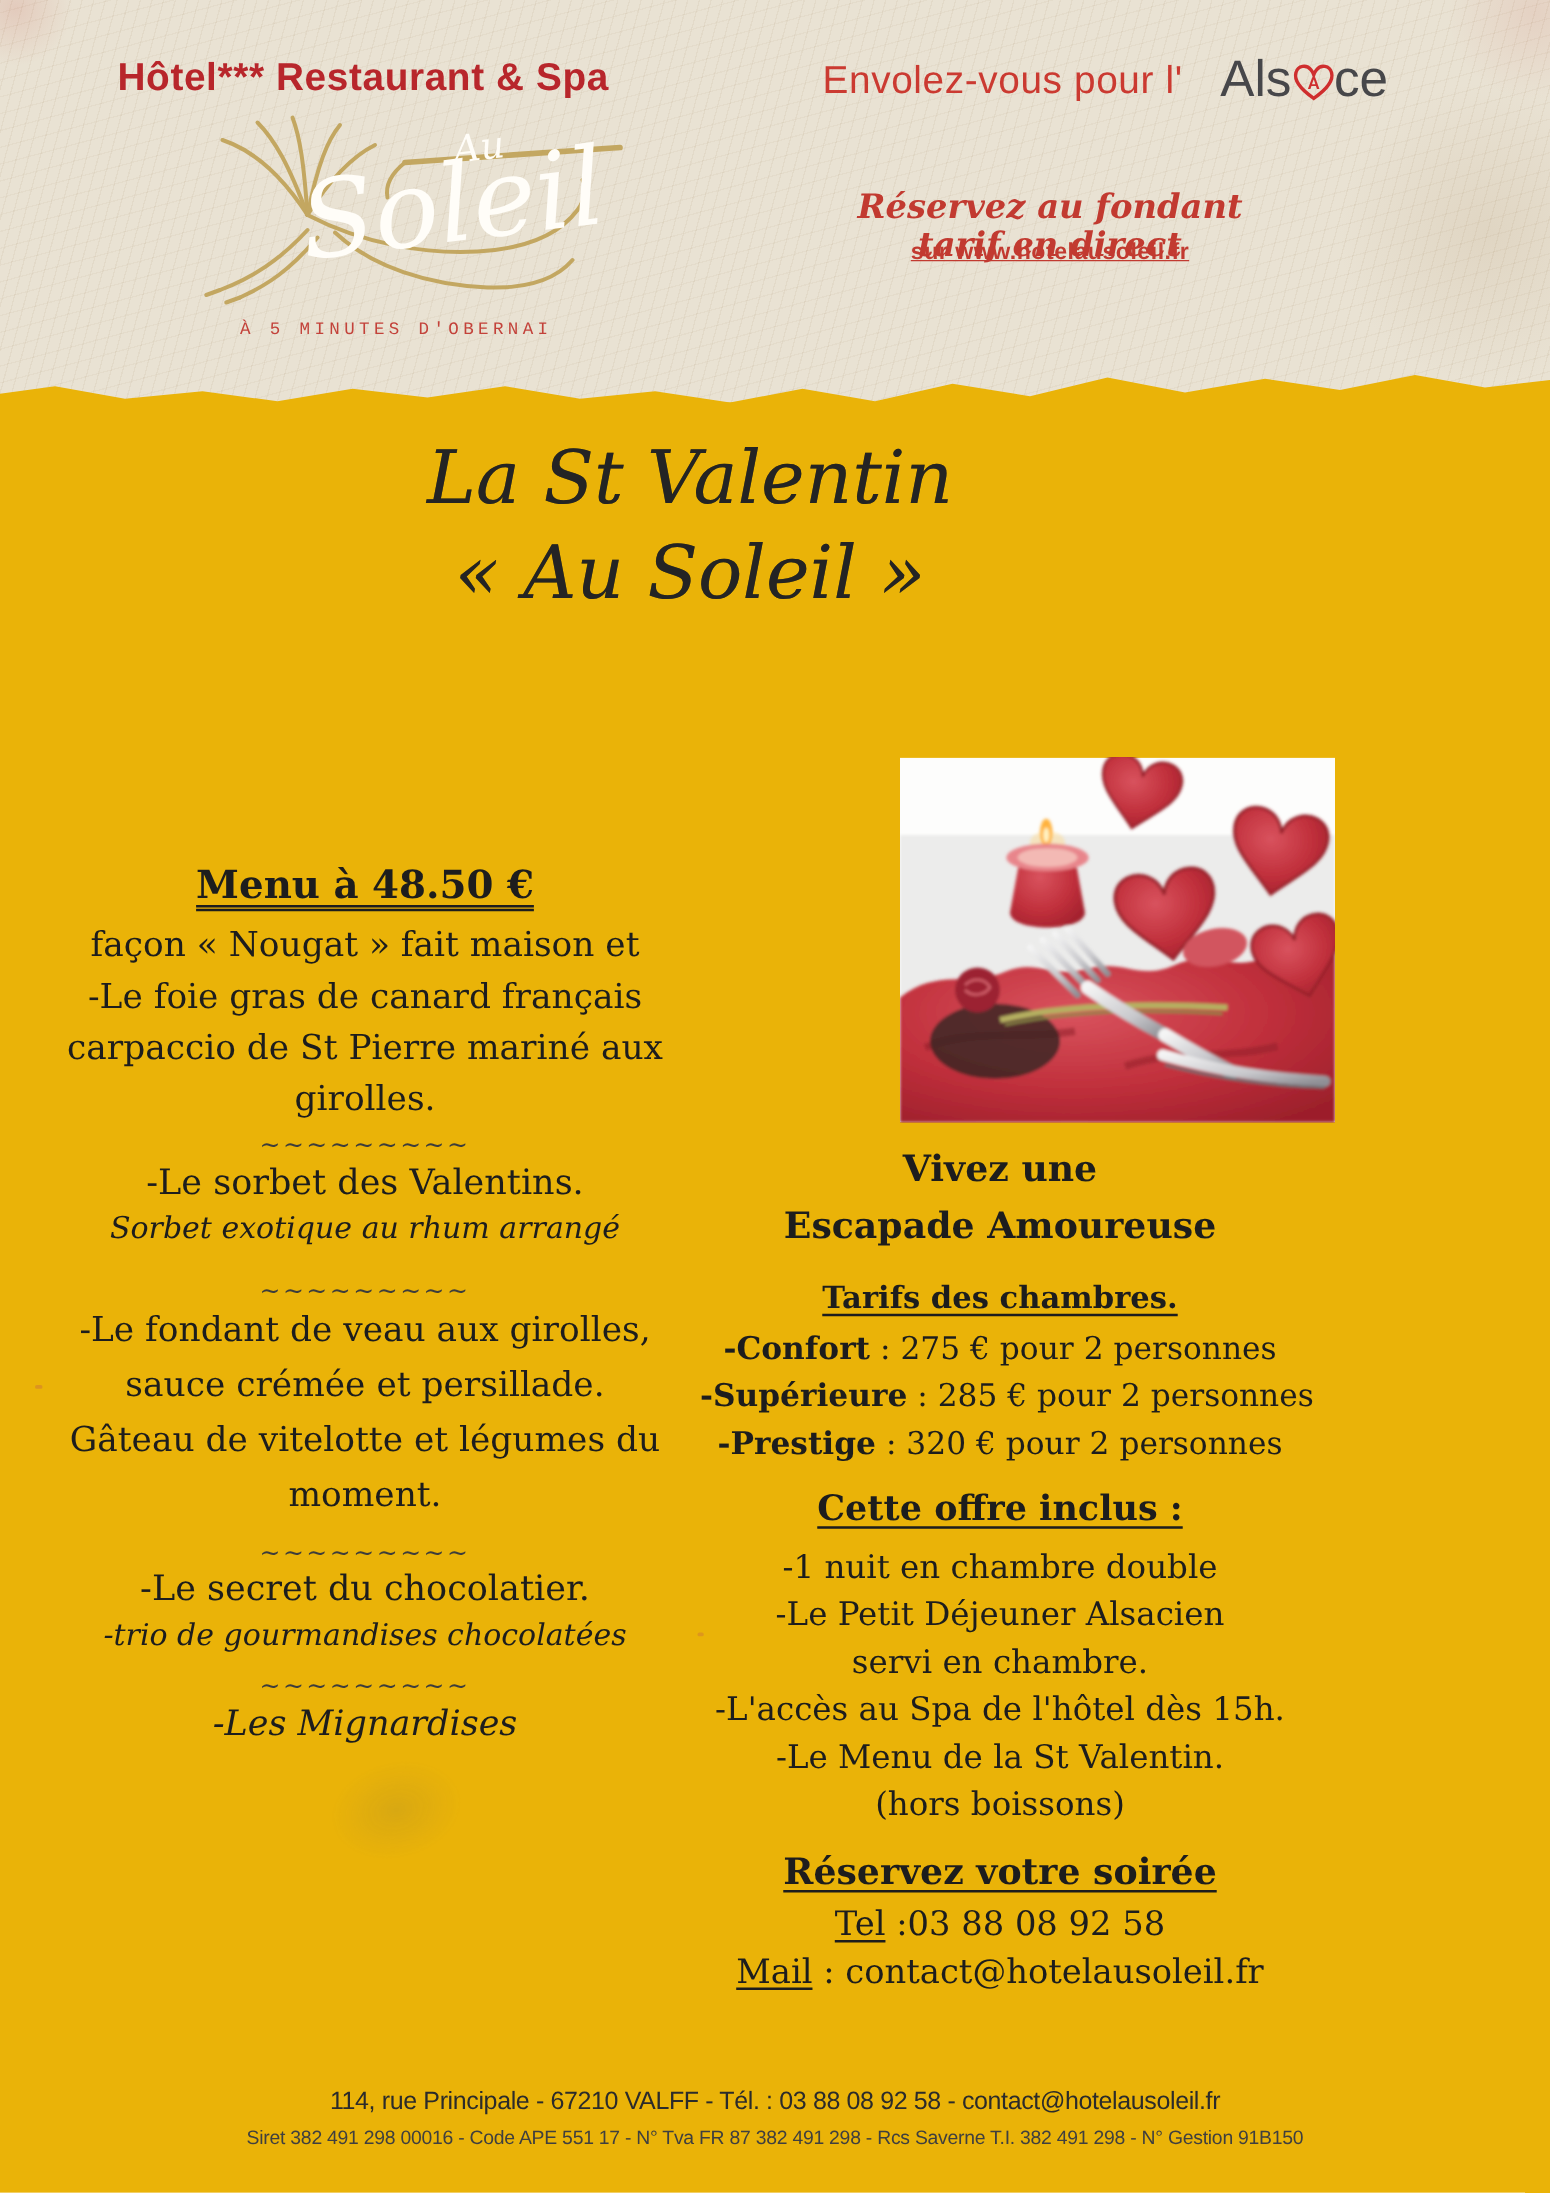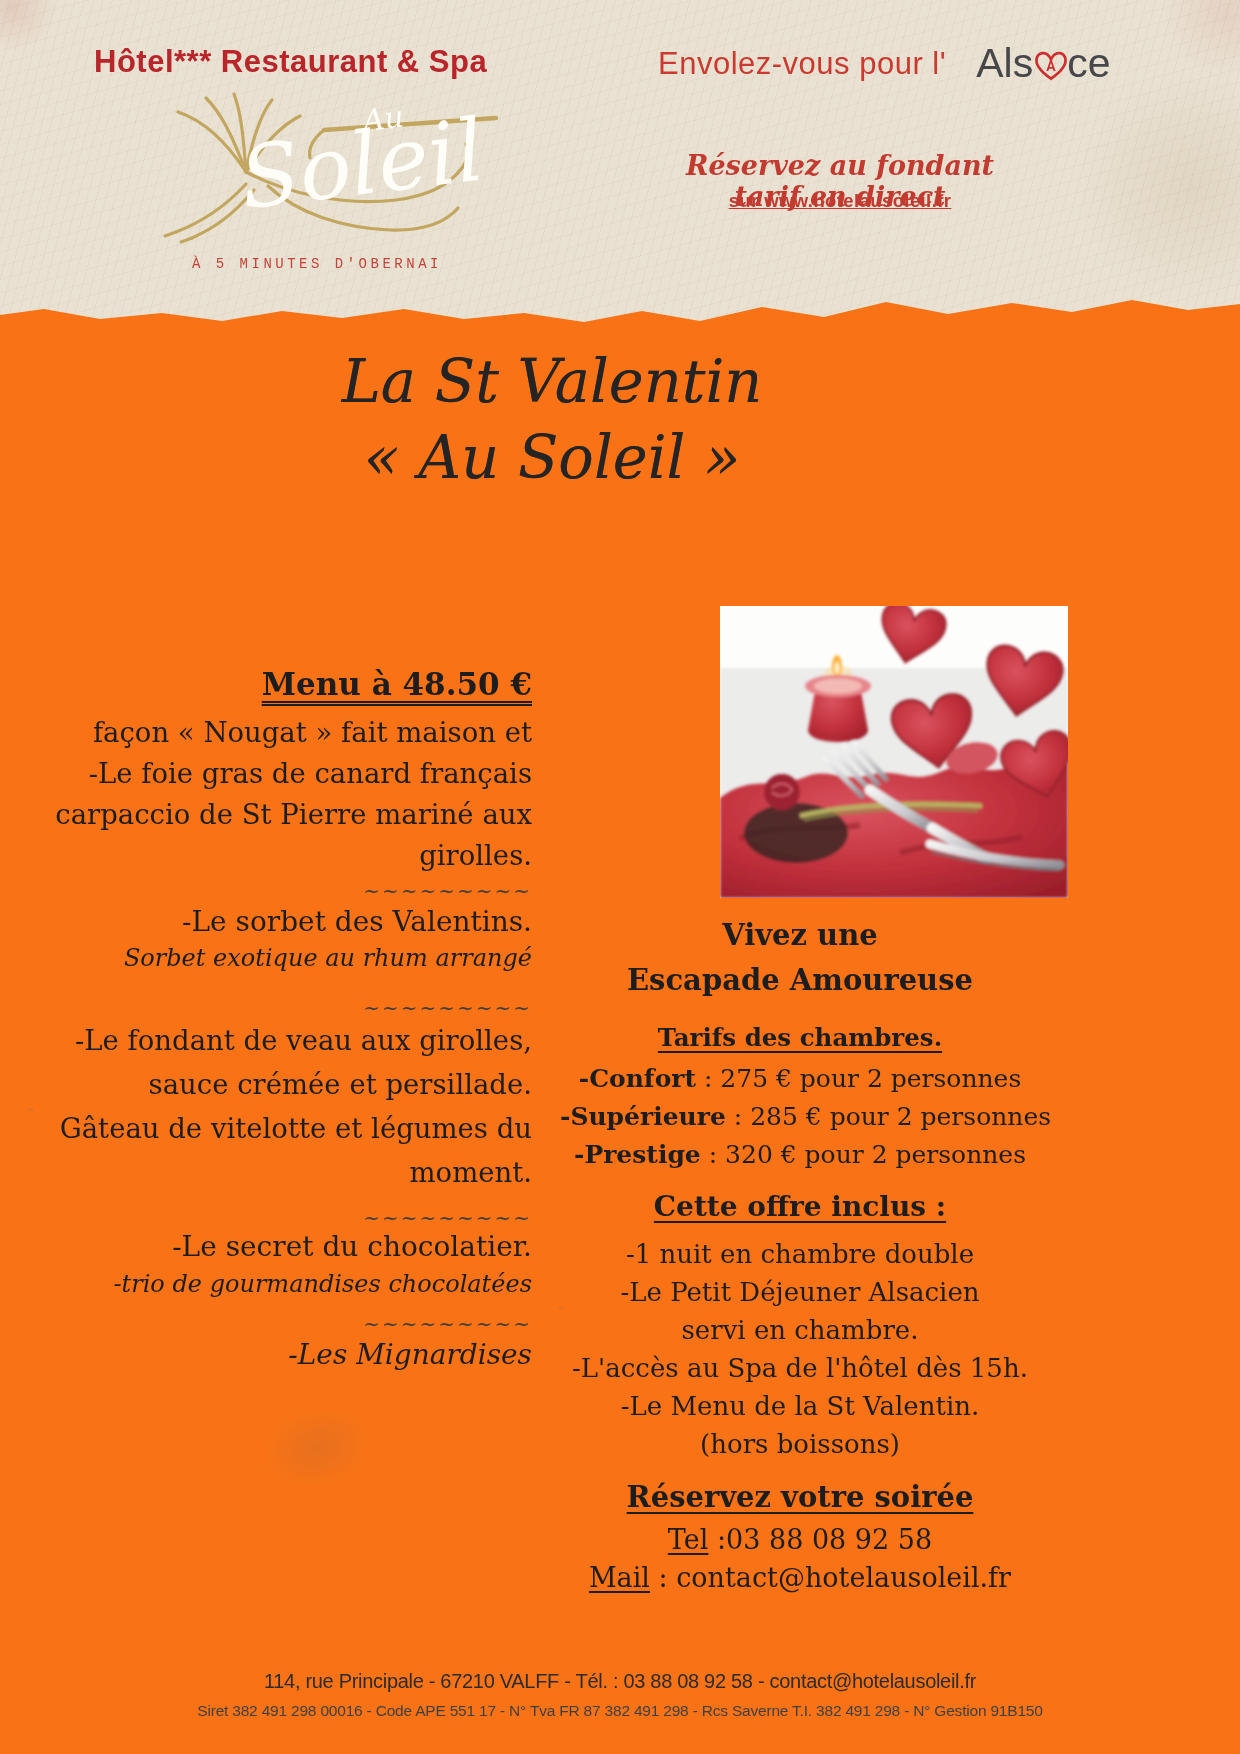--- a/index.html
+++ b/index.html
@@ -1,16 +1,16 @@
 <!DOCTYPE html>
 <html><head>
 <meta charset="utf-8">
 <style>
   html,body{margin:0;padding:0;}
-  .page{position:relative;width:1240px;height:1754px;background:#f97316;overflow:hidden;
+  .page{position:relative;width:1240px;height:1754px;background:#eab308;overflow:hidden;
         font-family:"DejaVu Serif","Liberation Serif",serif;color:#1d1d1d;}
 
   
   .header{position:absolute;left:0;top:0;width:1240px;height:338px;background:#e9e2d3;
     clip-path:polygon(0 0,1240px 0,1240px 304px,1188px 310px,1132px 300px,1072px 312px,1012px 303px,
       948px 314px,886px 302px,824px 317px,762px 307px,700px 321px,642px 311px,584px 322px,524px 313px,
       464px 319px,404px 309px,342px 318px,282px 311px,222px 321px,162px 313px,100px 319px,44px 309px,0 315px);
     filter:drop-shadow(0 3px 2px rgba(140,125,95,.38));}
   .header::before{content:"";position:absolute;inset:0;
     background:
@@ -35,21 +35,21 @@
   .booking1{position:absolute;left:652px;top:150px;width:376px;text-align:center;font-style:italic;
     font-weight:bold;font-size:27px;color:#c23a30;}
   .booking2{position:absolute;left:652px;top:190px;width:376px;text-align:center;
     font-family:"Liberation Sans",sans-serif;font-weight:bold;font-size:18.5px;color:#c23a30;letter-spacing:.4px;text-decoration:underline;}
 
   
   .title{position:absolute;left:0;top:344px;width:1104px;text-align:center;font-style:italic;
     font-size:59px;line-height:76px;color:#242424;text-shadow:0 0 .5px rgba(0,0,0,.45);}
 
   
-  .lblock{position:absolute;left:52px;width:480px;text-align:right;}
+  .lblock{position:absolute;left:52px;width:480px;text-align:center;margin-top:24px;}
   .rblock{position:absolute;left:560px;width:480px;text-align:center;}
   .menu-heading{font-size:31px;font-weight:bold;}
   .u-double{text-decoration:underline double;text-decoration-thickness:1.5px;text-underline-offset:6px;}
   .u-single{text-decoration:underline;text-decoration-thickness:2px;text-underline-offset:5px;}
   .course{font-size:27.5px;line-height:41px;}
   .course3{font-size:27.5px;line-height:44px;}
   .course-line{white-space:nowrap;}
   .divider{font-size:20px;letter-spacing:2px;color:#3c3c3c;}
   .sub-italic{font-style:italic;font-size:24px;}
   .course-title{font-size:28px;}

